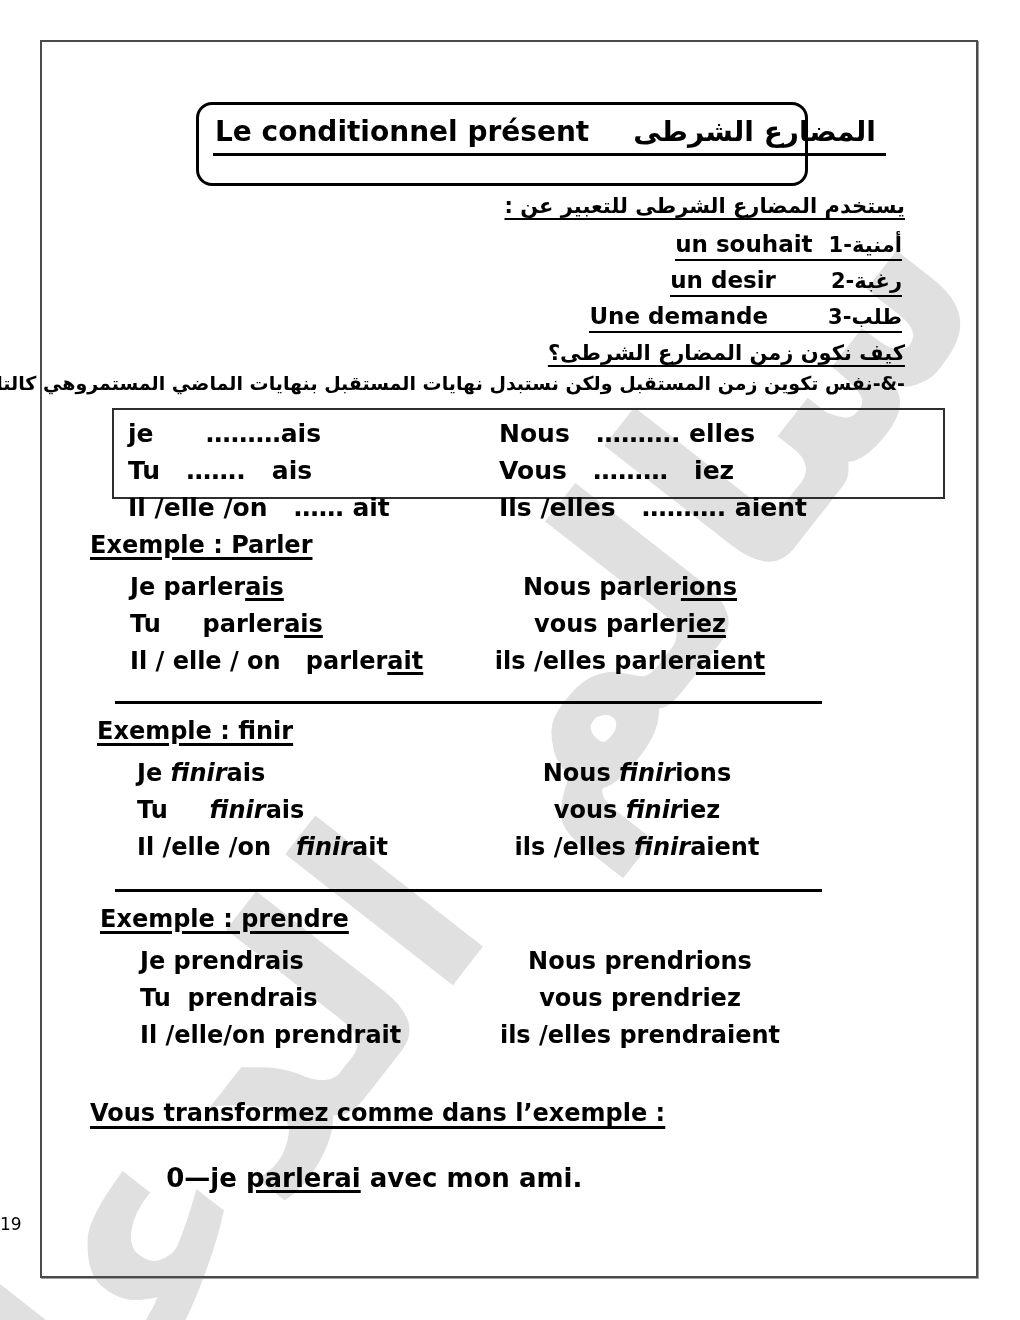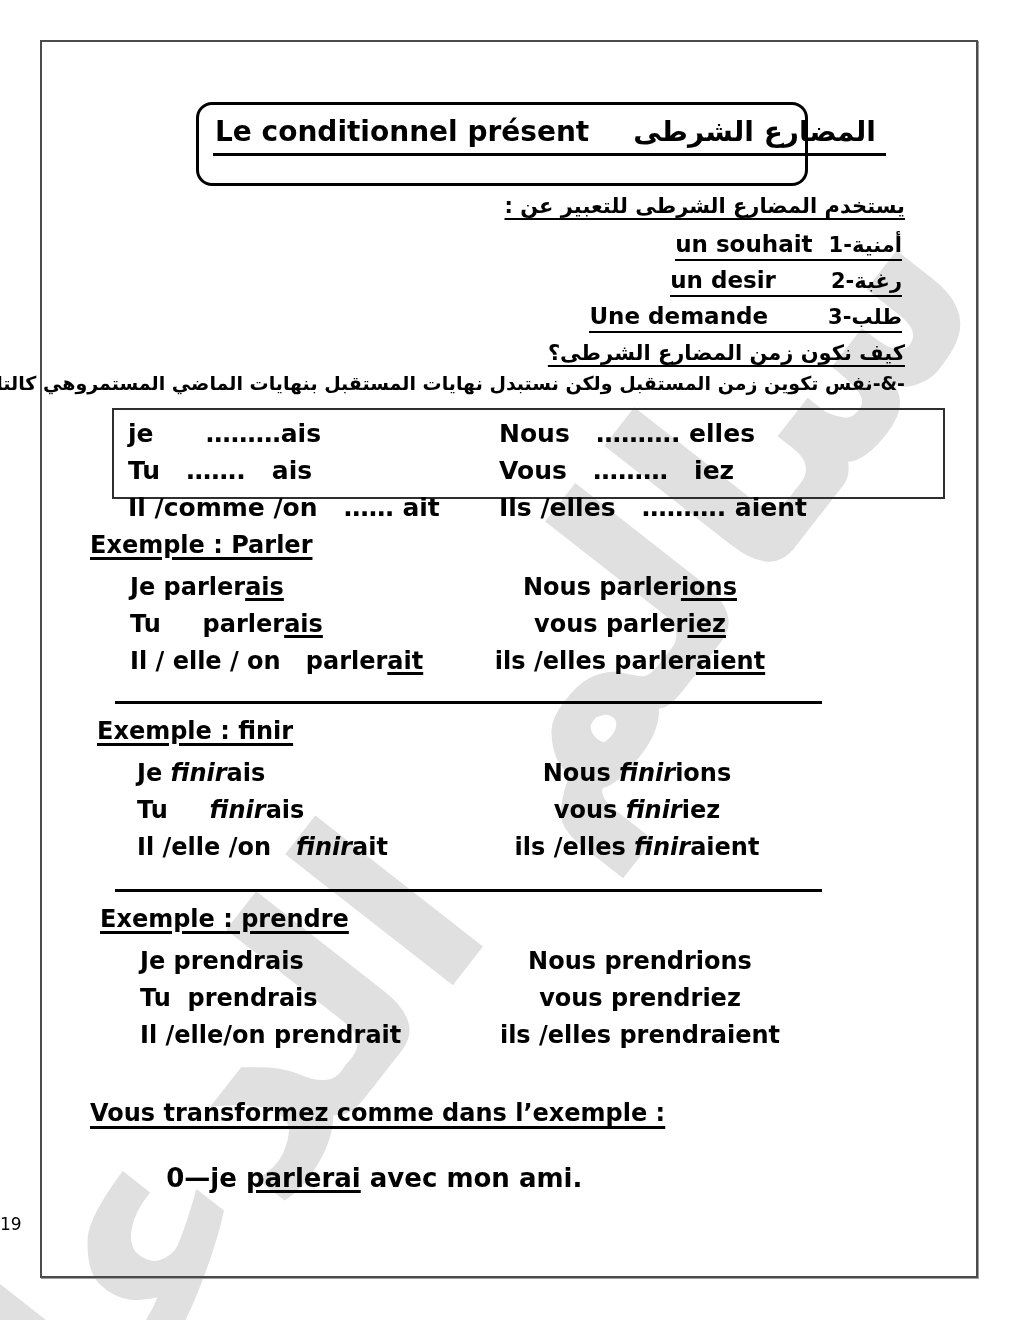--- a/index.html
+++ b/index.html
@@ -196,21 +196,21 @@
   <div class="endings-box">
     <div class="endings-row">
       <span>je      ………ais</span>
       <span>Nous   ………. elles</span>
     </div>
     <div class="endings-row">
       <span>Tu   …….   ais</span>
       <span>Vous   ………   iez</span>
     </div>
     <div class="endings-row">
-      <span>Il /comme /on   …… ait</span>
+      <span>Il /elle /on   …… ait</span>
       <span>Ils /elles   ………. aient</span>
     </div>
   </div>
 
   <div class="sec sec-parler em-u">
     <span class="sec-title">Exemple : Parler</span>
     <div class="sec-row">
       <span class="cell-l"><span class="a">Je parler</span><span class="b">ais</span><span class="c"></span></span>
       <span class="cell-r"><span class="a">Nous parler</span><span class="b">ions</span><span class="c"></span></span>
     </div>

